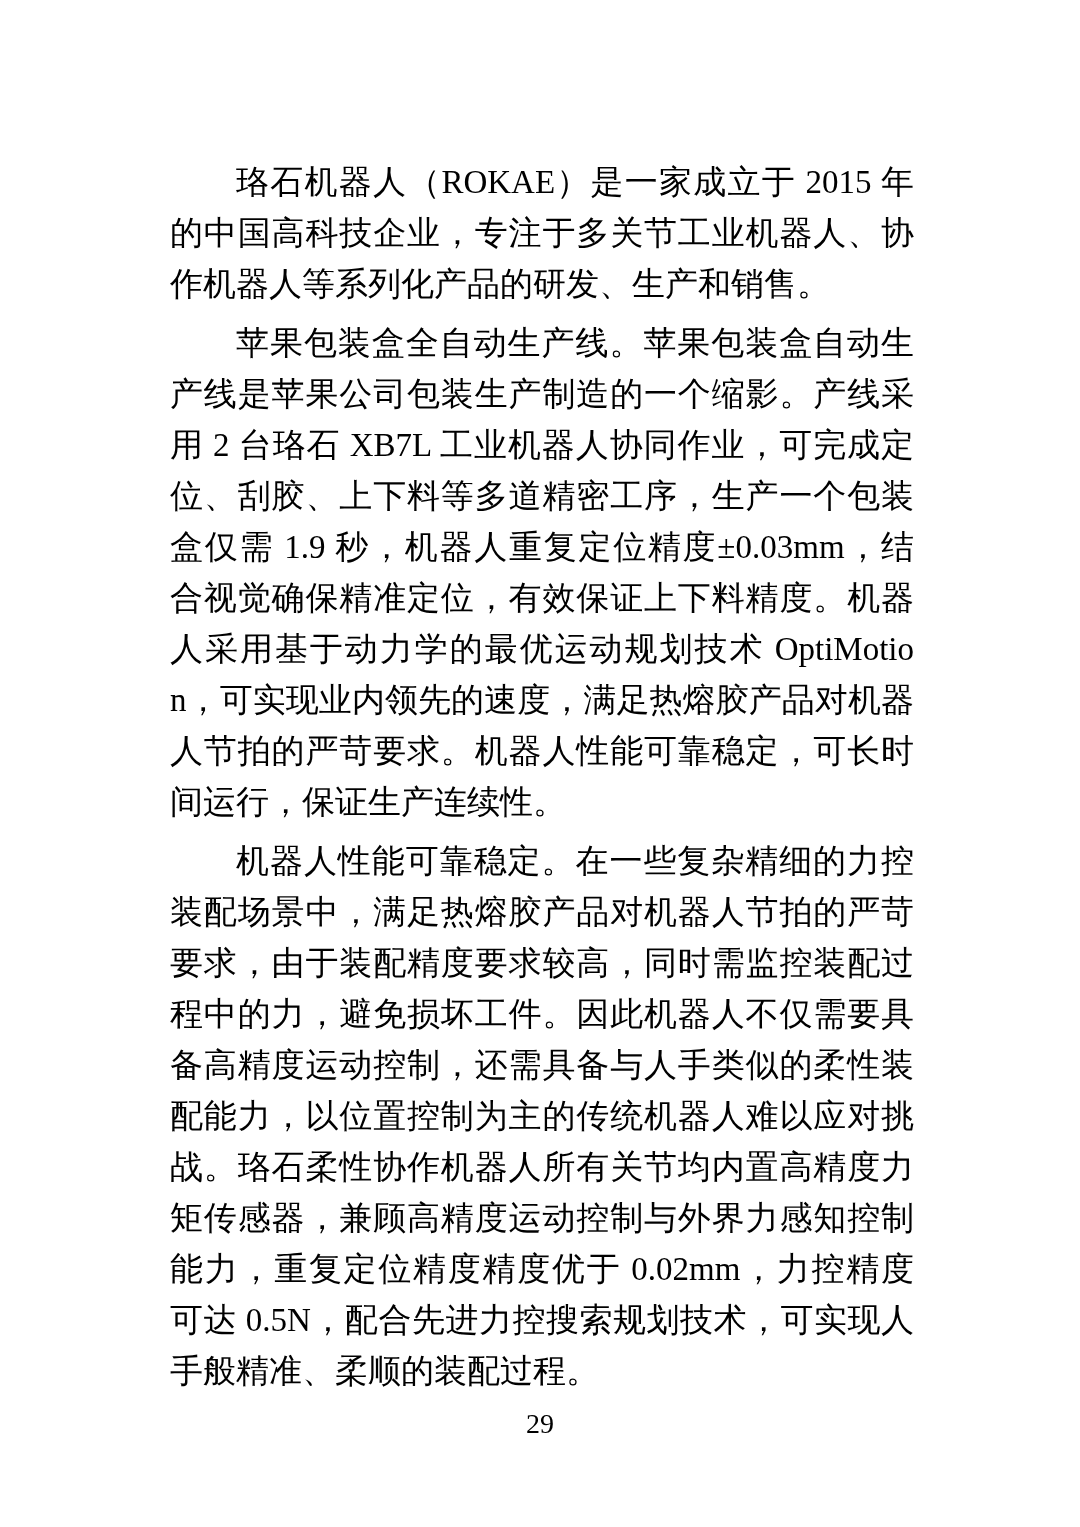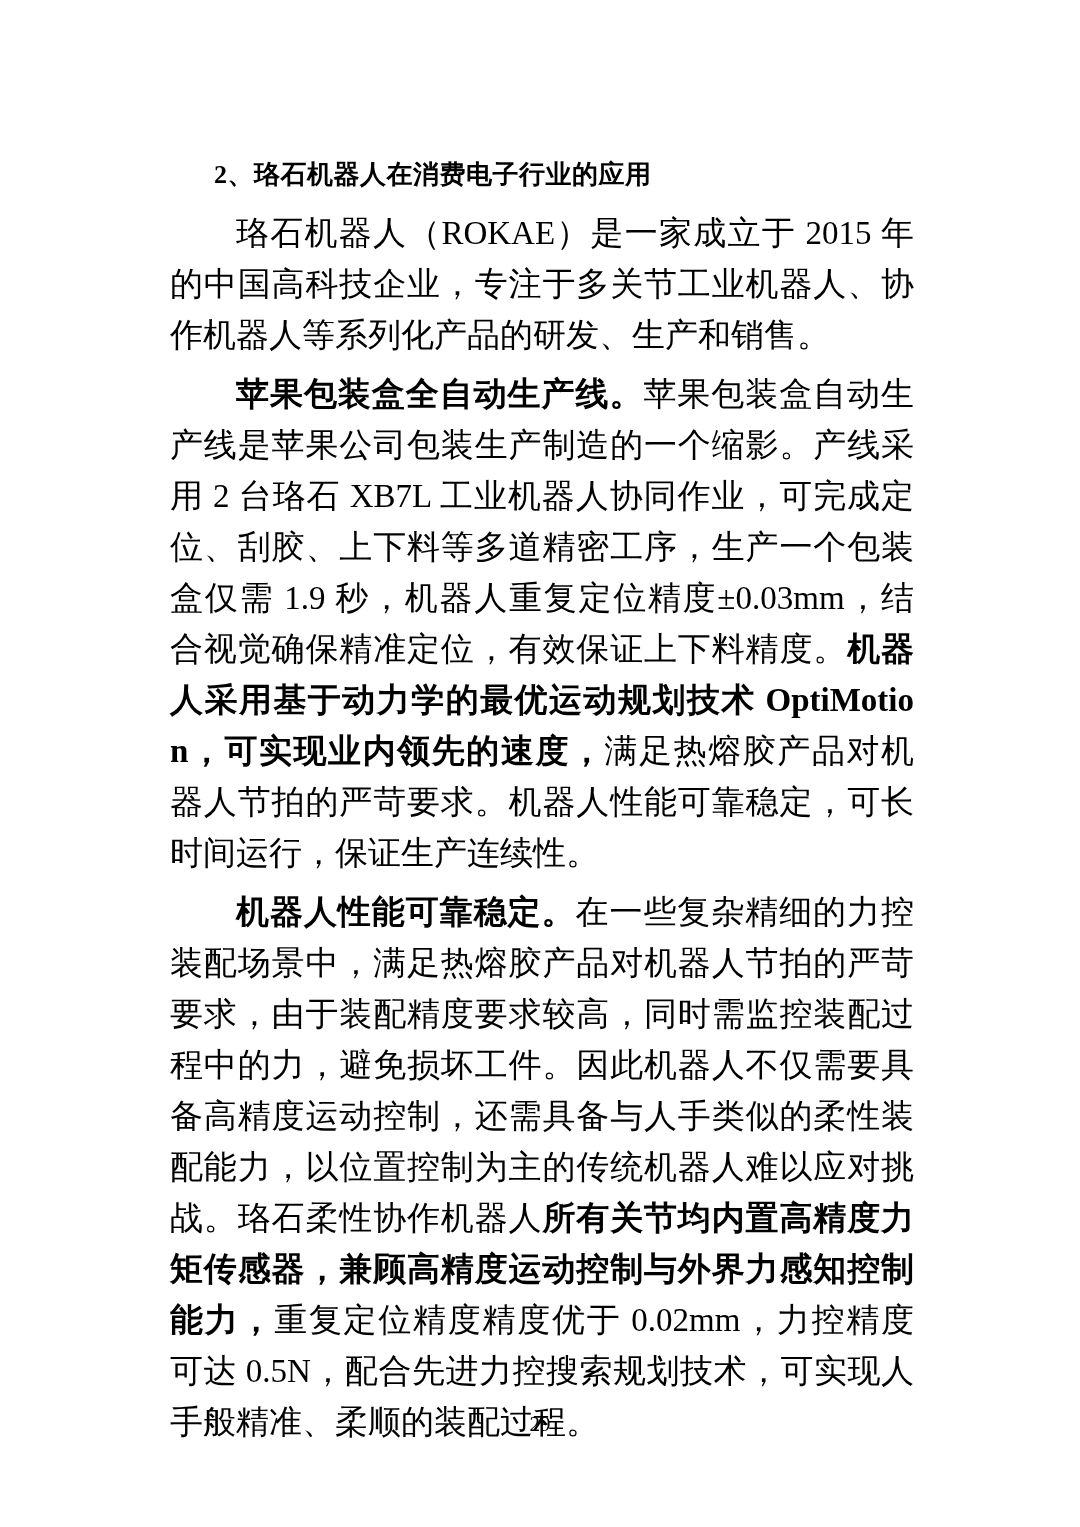--- a/index.html
+++ b/index.html
@@ -40,39 +40,38 @@
   .para {
     font-size: 33px;
     line-height: 51px;
     text-indent: 2em;
     text-align: justify;
     text-justify: inter-ideograph;
     margin: 8px;
     word-break: break-all;
   }
   .para .bold {
-    font-weight: bold;
+    font-weight: normal;
   }
   .page-number {
     position: absolute;
     top: 1410px;
     left: 0;
     width: 1080px;
     text-align: center;
-    font-size: 21px;
+    font-size: 28px;
     line-height: 28px;
     color: #000000;
   }
 </style>
 </head>
 <body>
 
 <div class="page">
   <div class="content">
-    <h1 class="heading">2、珞石机器人在消费电子行业的应用</h1>
     <div>
         <p class="para"><span>珞石机器人（ROKAE）是一家成立于 2015 年的中国高科技企业，专注于多关节工业机器人、协作机器人等系列化产品的研发、生产和销售。</span></p>
         <p class="para"><span class="bold">苹果包装盒全自动生产线。</span><span>苹果包装盒自动生产线是苹果公司包装生产制造的一个缩影。产线采用 2 台珞石 XB7L 工业机器人协同作业，可完成定位、刮胶、上下料等多道精密工序，生产一个包装盒仅需 1.9 秒，机器人重复定位精度±0.03mm，结合视觉确保精准定位，有效保证上下料精度。</span><span class="bold">机器人采用基于动力学的最优运动规划技术 OptiMotion，可实现业内领先的速度，</span><span>满足热熔胶产品对机器人节拍的严苛要求。机器人性能可靠稳定，可长时间运行，保证生产连续性。</span></p>
         <p class="para"><span class="bold">机器人性能可靠稳定。</span><span>在一些复杂精细的力控装配场景中，满足热熔胶产品对机器人节拍的严苛要求，由于装配精度要求较高，同时需监控装配过程中的力，避免损坏工件。因此机器人不仅需要具备高精度运动控制，还需具备与人手类似的柔性装配能力，以位置控制为主的传统机器人难以应对挑战。珞石柔性协作机器人</span><span class="bold">所有关节均内置高精度力矩传感器，兼顾高精度运动控制与外界力感知控制能力，</span><span>重复定位精度精度优于 0.02mm，力控精度可达 0.5N，配合先进力控搜索规划技术，可实现人手般精准、柔顺的装配过程。</span></p>
       </div>
   </div>
   <div class="page-number">29</div>
 </div>
 
 </body></html>

